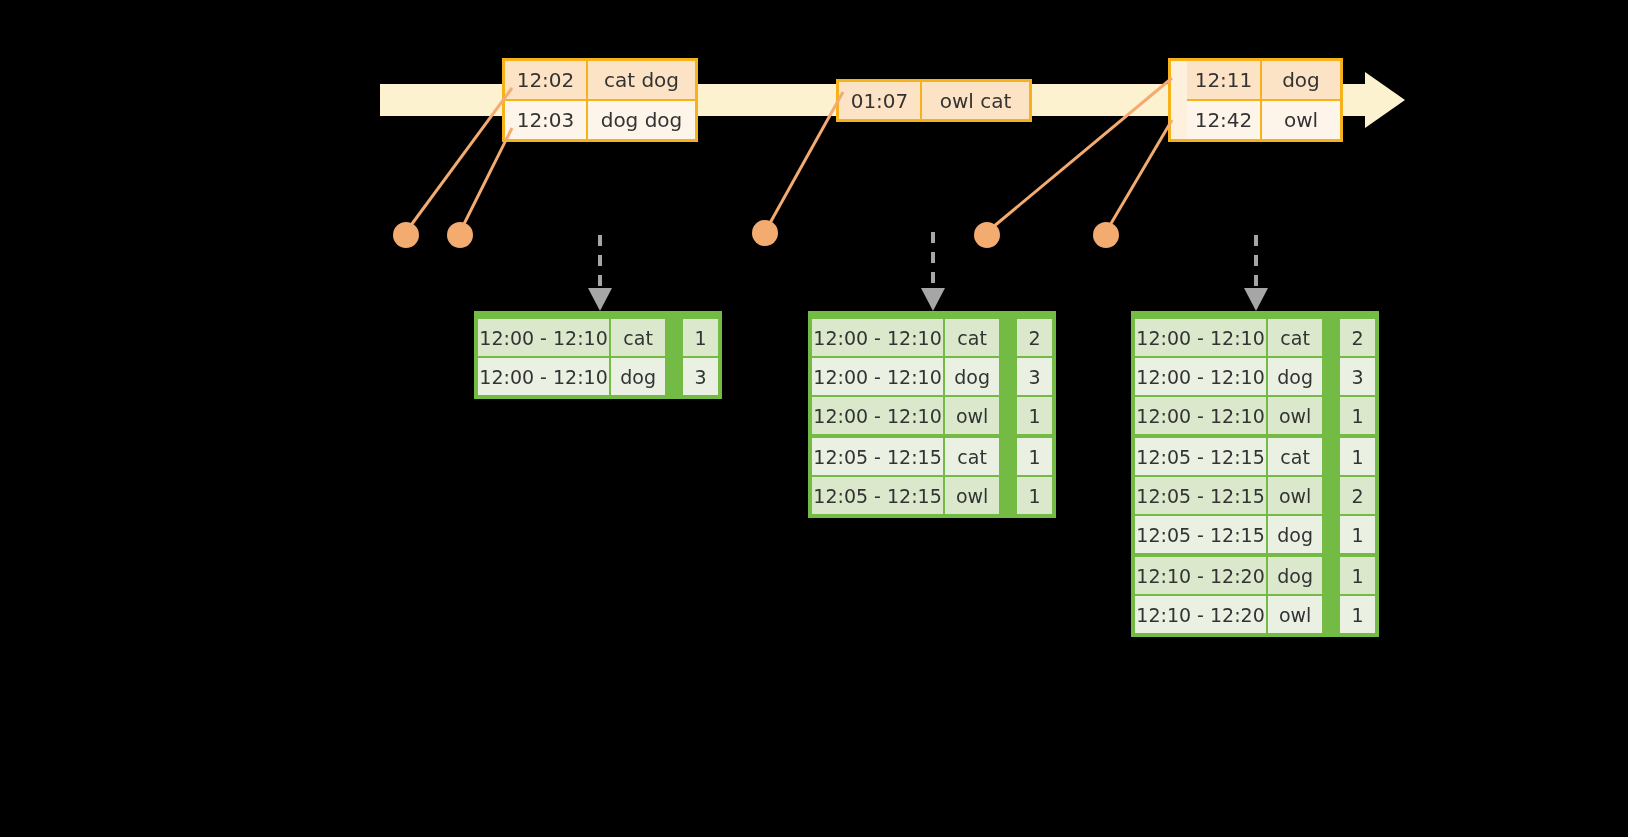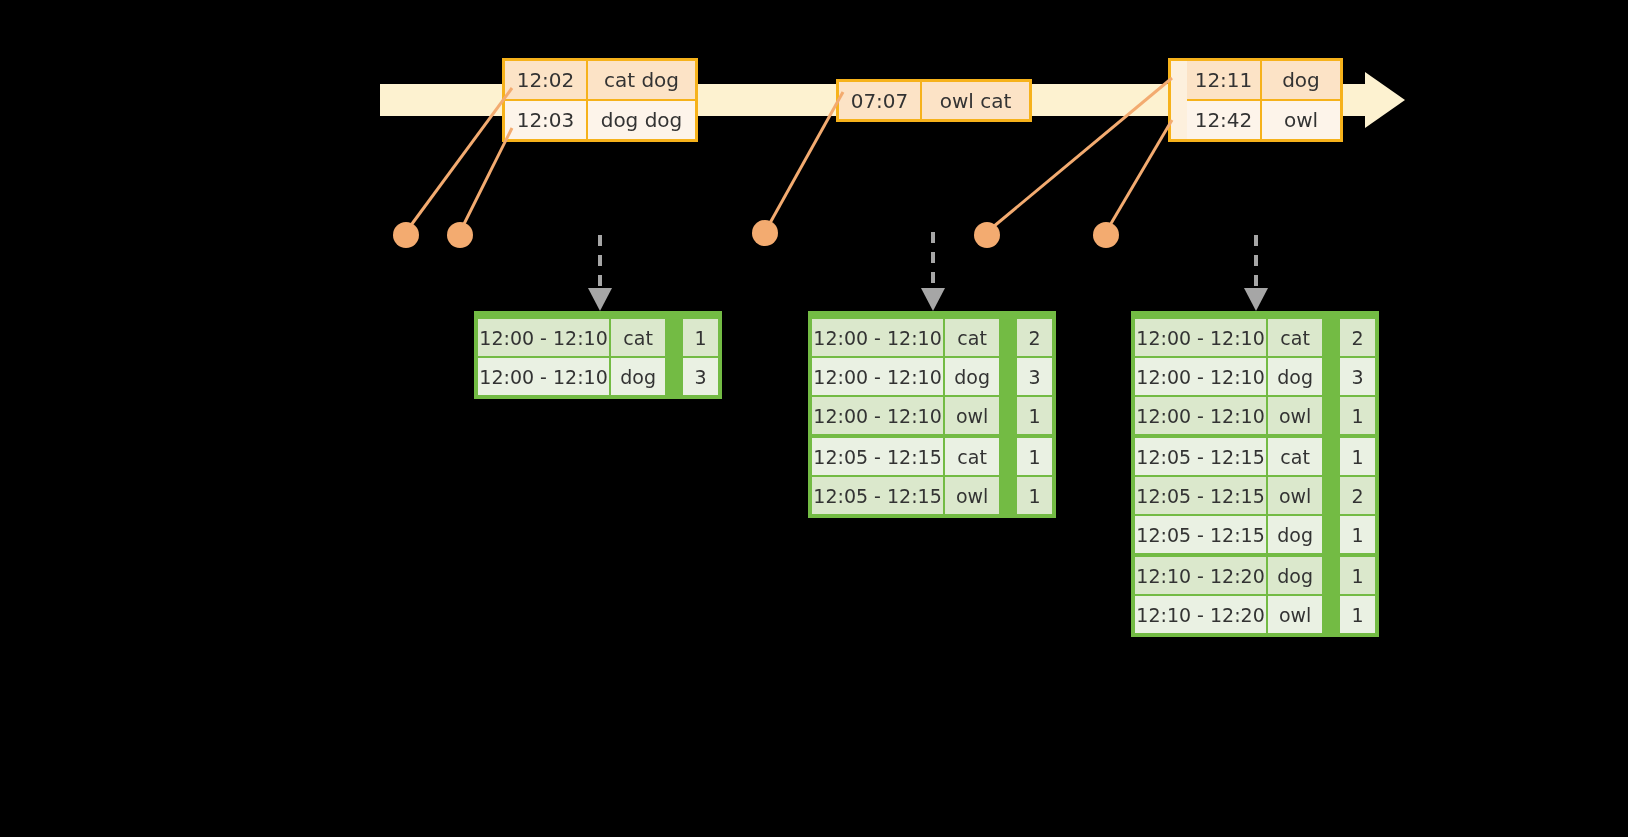--- a/index.html
+++ b/index.html
@@ -75,21 +75,21 @@
       <div class="w">cat dog</div>
     </div>
     <div class="ev-row shade-b">
       <div class="t">12:03</div>
       <div class="w">dog dog</div>
     </div>
   </div>
 
   <div class="ev" id="ev2">
     <div class="ev-row shade-a">
-      <div class="t">07:07</div>
+      <div class="t">01:07</div>
       <div class="w">owl cat</div>
     </div>
   </div>
 
   <div class="ev" id="ev3">
     <div class="ev-row shade-a">
       <div class="t">12:11</div>
       <div class="w">dog</div>
     </div>
     <div class="ev-row shade-b">

